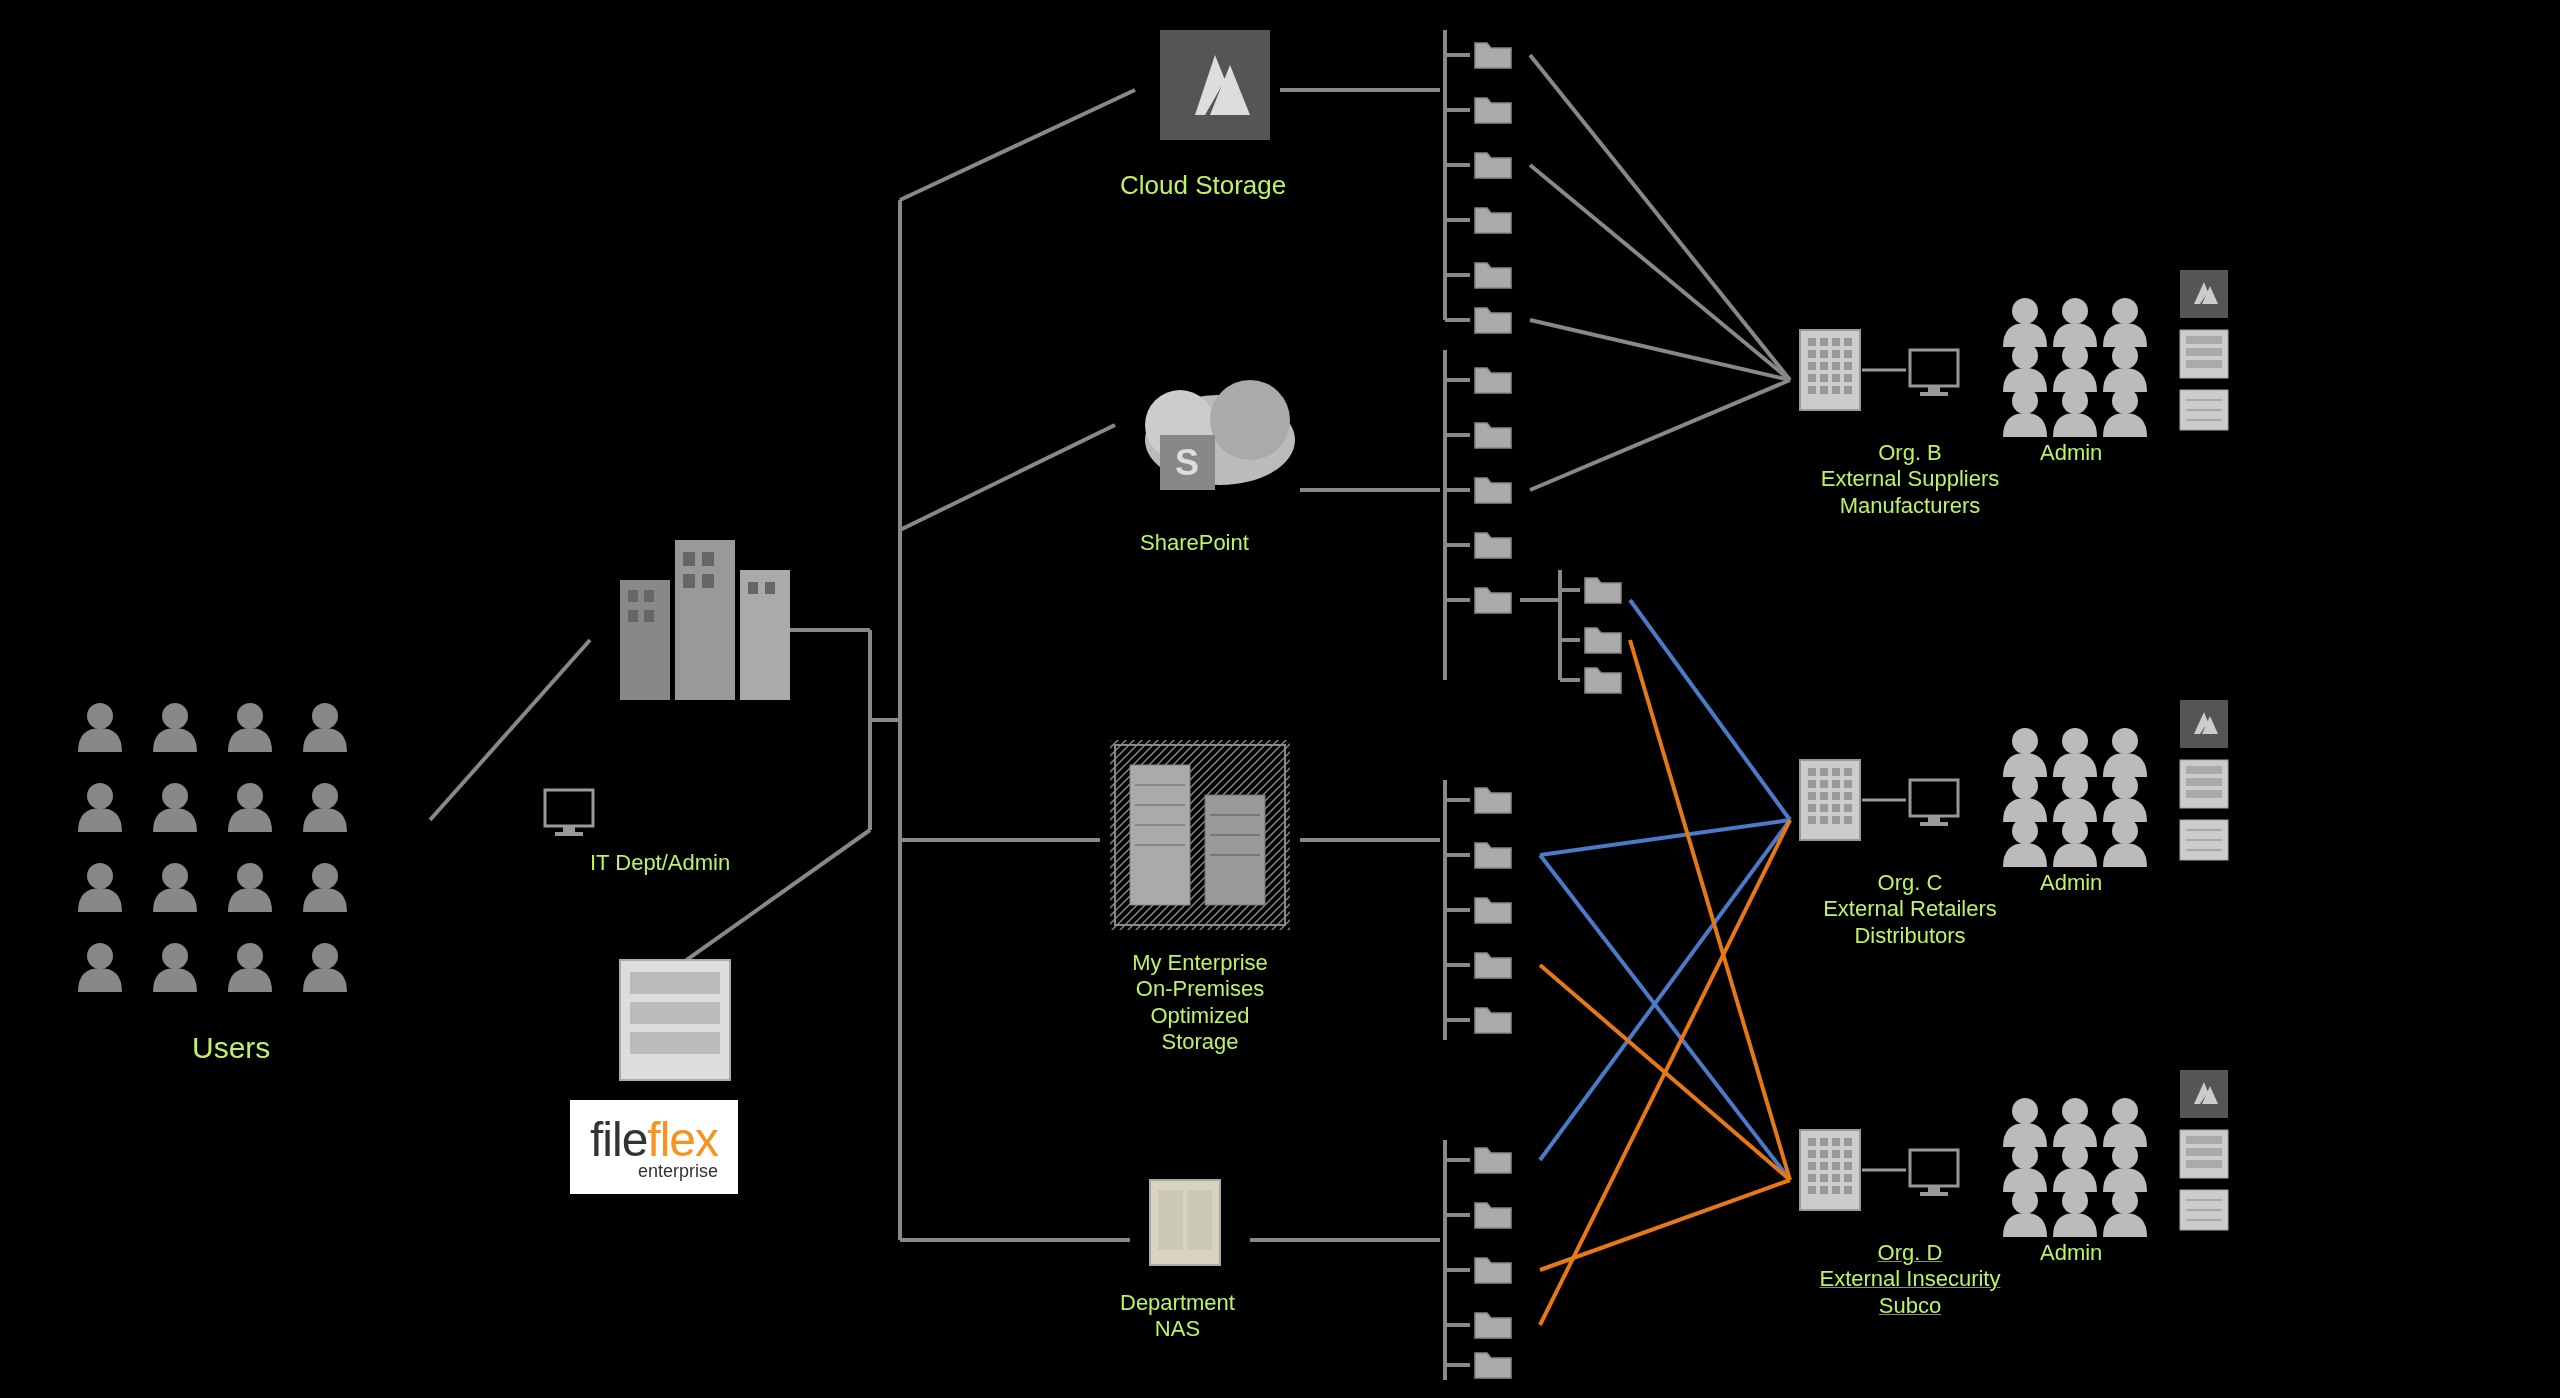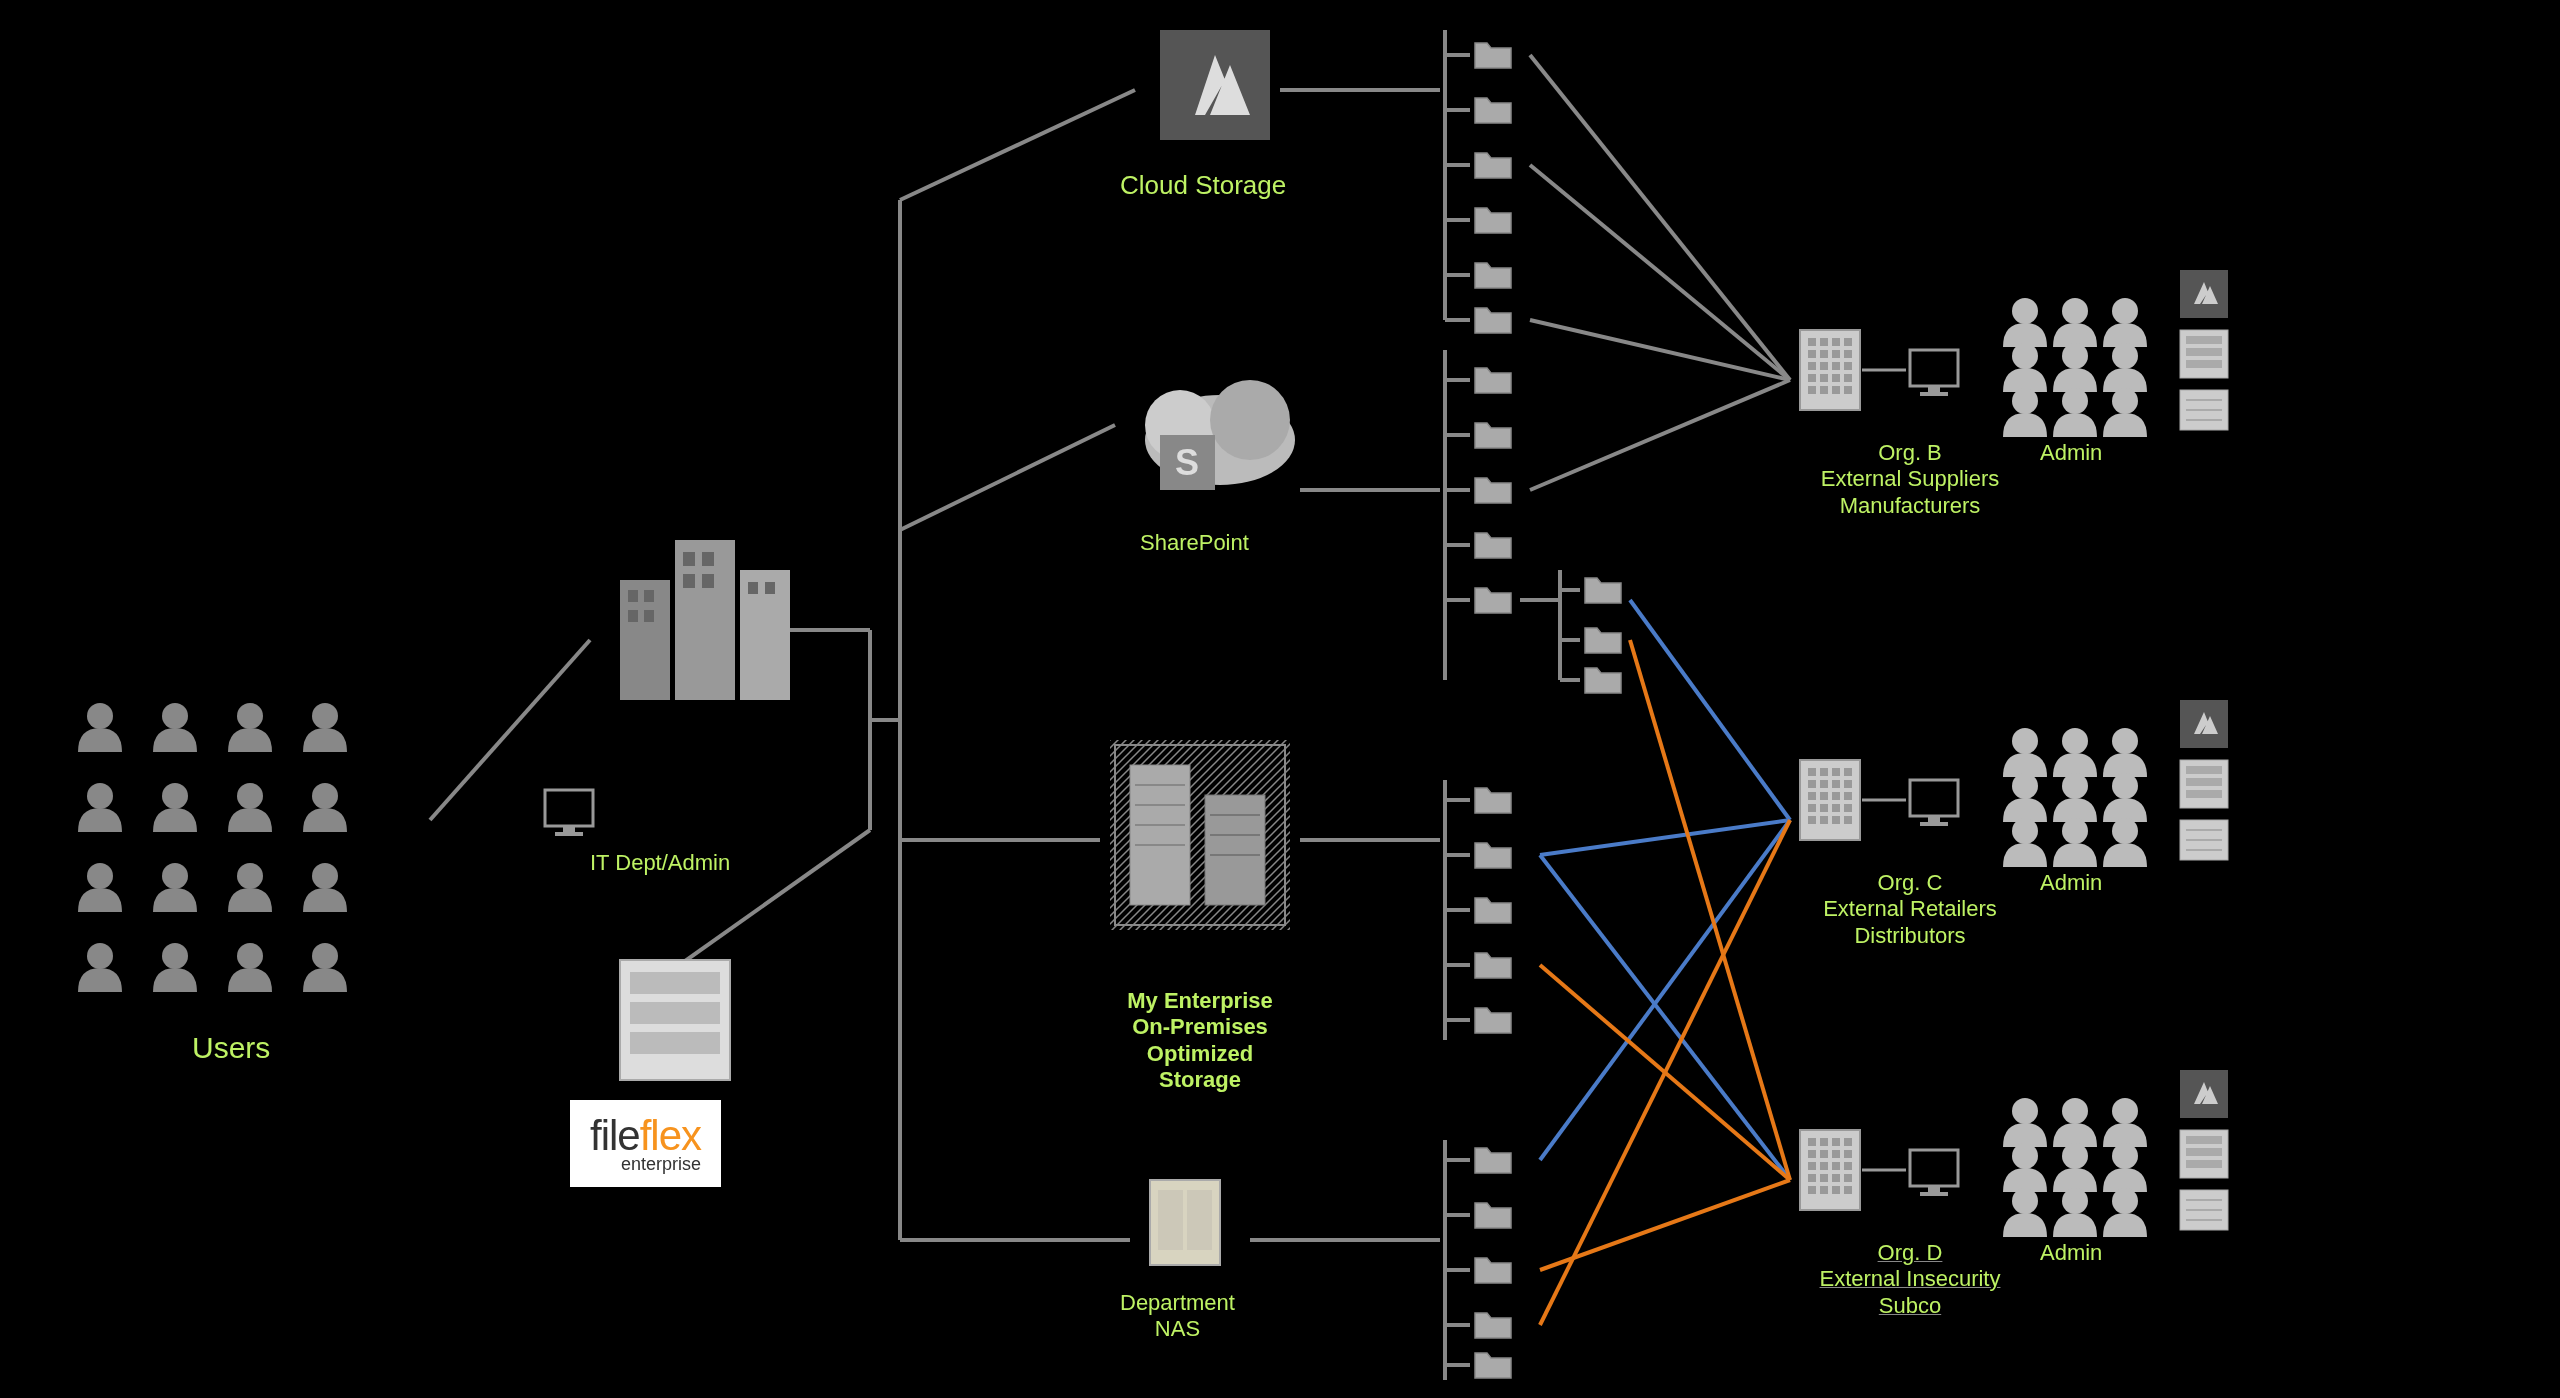--- a/index.html
+++ b/index.html
@@ -1,21 +1,21 @@
 <!DOCTYPE html>
 <html><head>
 <meta charset="utf-8">
 <style>
   * { margin: 0; padding: 0; box-sizing: border-box; }
   body { background: #000; font-family: Arial, sans-serif; color: #888; width: 2560px; height: 1398px; position: relative; overflow: hidden; }
   .node { position: absolute; text-align: center; }
   .label { color: #bef264; font-size: 22px; line-height: 1.2; }
   svg.arch { position: absolute; top: 0; left: 0; width: 2560px; height: 1398px; }
   .fileflex-box { background: #fff; padding: 12px 20px; display: inline-block; }
-  .fileflex-text { font-size: 42px; letter-spacing: -1px; }
+  .fileflex-text { font-size: 48px; letter-spacing: -1px; }
   .ff-file { color: #333; font-weight: 300; }
   .ff-flex { color: #f7931e; font-weight: 400; }
   .ff-ent { color: #333; font-size: 18px; display: block; text-align: right; margin-top: -6px; }
 </style>
 </head>
 <body>
 
 <svg class="arch" viewBox="0 0 2560 1398">
   <defs>
     <g id="person">
@@ -289,21 +289,21 @@
 
   <use href="#rightgroup" x="1800" y="310"></use>
   <use href="#rightgroup" x="1800" y="740"></use>
   <use href="#rightgroup" x="1800" y="1110"></use>
 </svg>
 
 <div class="node" style="left:180px; top:1030px;margin-left:12px;"><span class="label" style="font-size:30px;">Users</span></div>
 <div class="node" style="left:590px; top:850px;"><span class="label">IT Dept/Admin</span></div>
 <div class="node" style="left:1120px; top:170px;"><span class="label" style="font-size:26px;">Cloud Storage</span></div>
 <div class="node" style="left:1140px; top:530px;"><span class="label" style="font-size:22px;">SharePoint</span></div>
-<div class="node" style="left:1100px; top:988px; width:200px; white-space:pre-line;font-weight:bold;"><span class="label">My Enterprise
+<div class="node" style="left:1100px; top:950px; width:200px; white-space:pre-line;"><span class="label">My Enterprise
 On-Premises
 Optimized
 Storage</span></div>
 <div class="node" style="left:1120px; top:1290px; white-space:pre-line;"><span class="label">Department
 NAS</span></div>
 
 <div class="node" style="left:1790px; top:440px; width:240px; white-space:pre-line;"><span class="label">Org. B
 External Suppliers
 Manufacturers</span></div>
 <div class="node" style="left:1790px; top:870px; width:240px; white-space:pre-line;"><span class="label">Org. C

